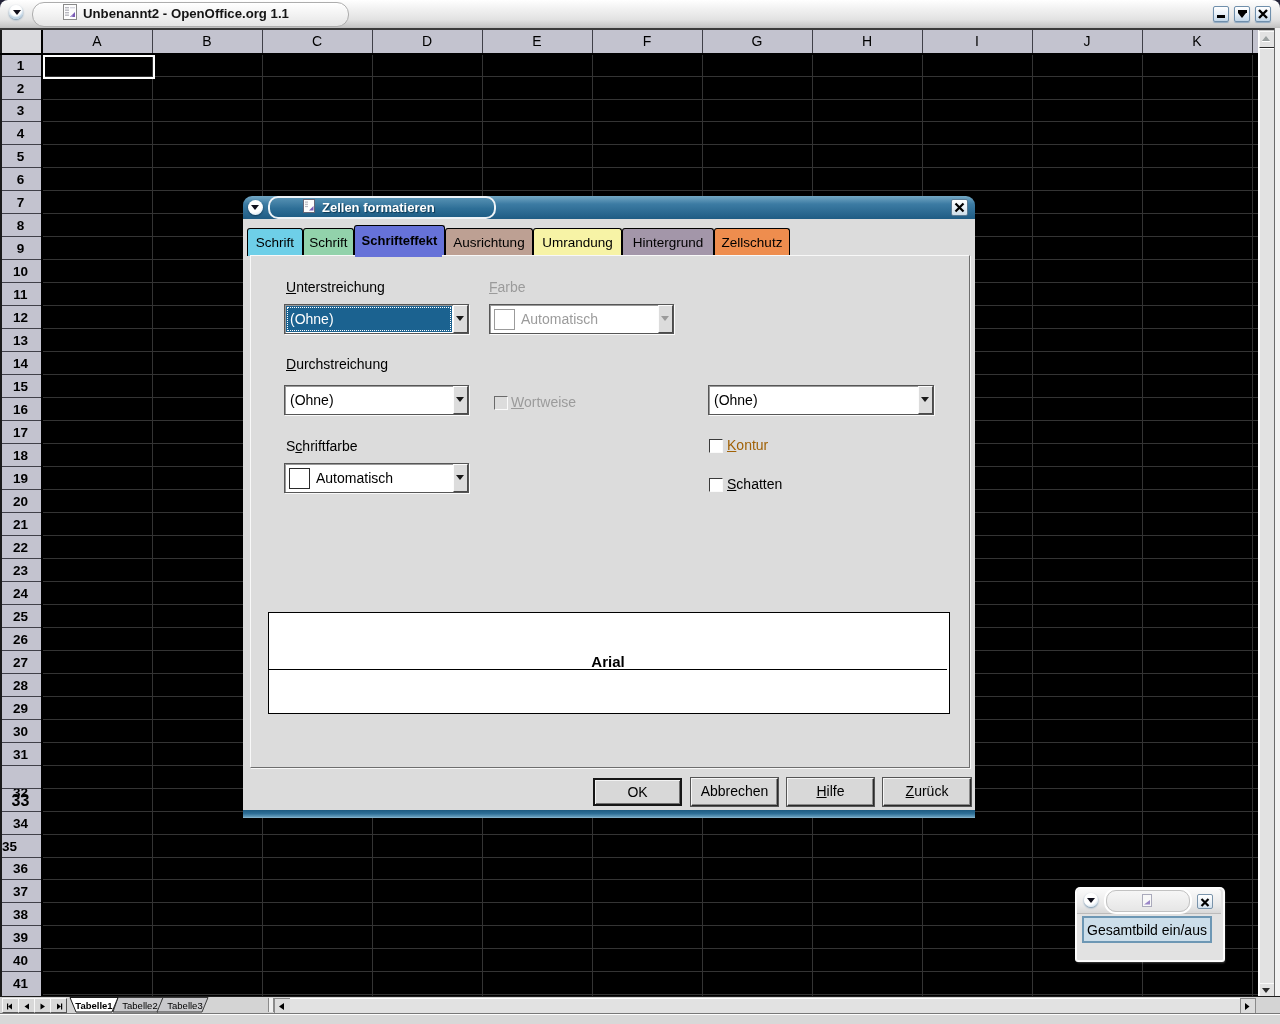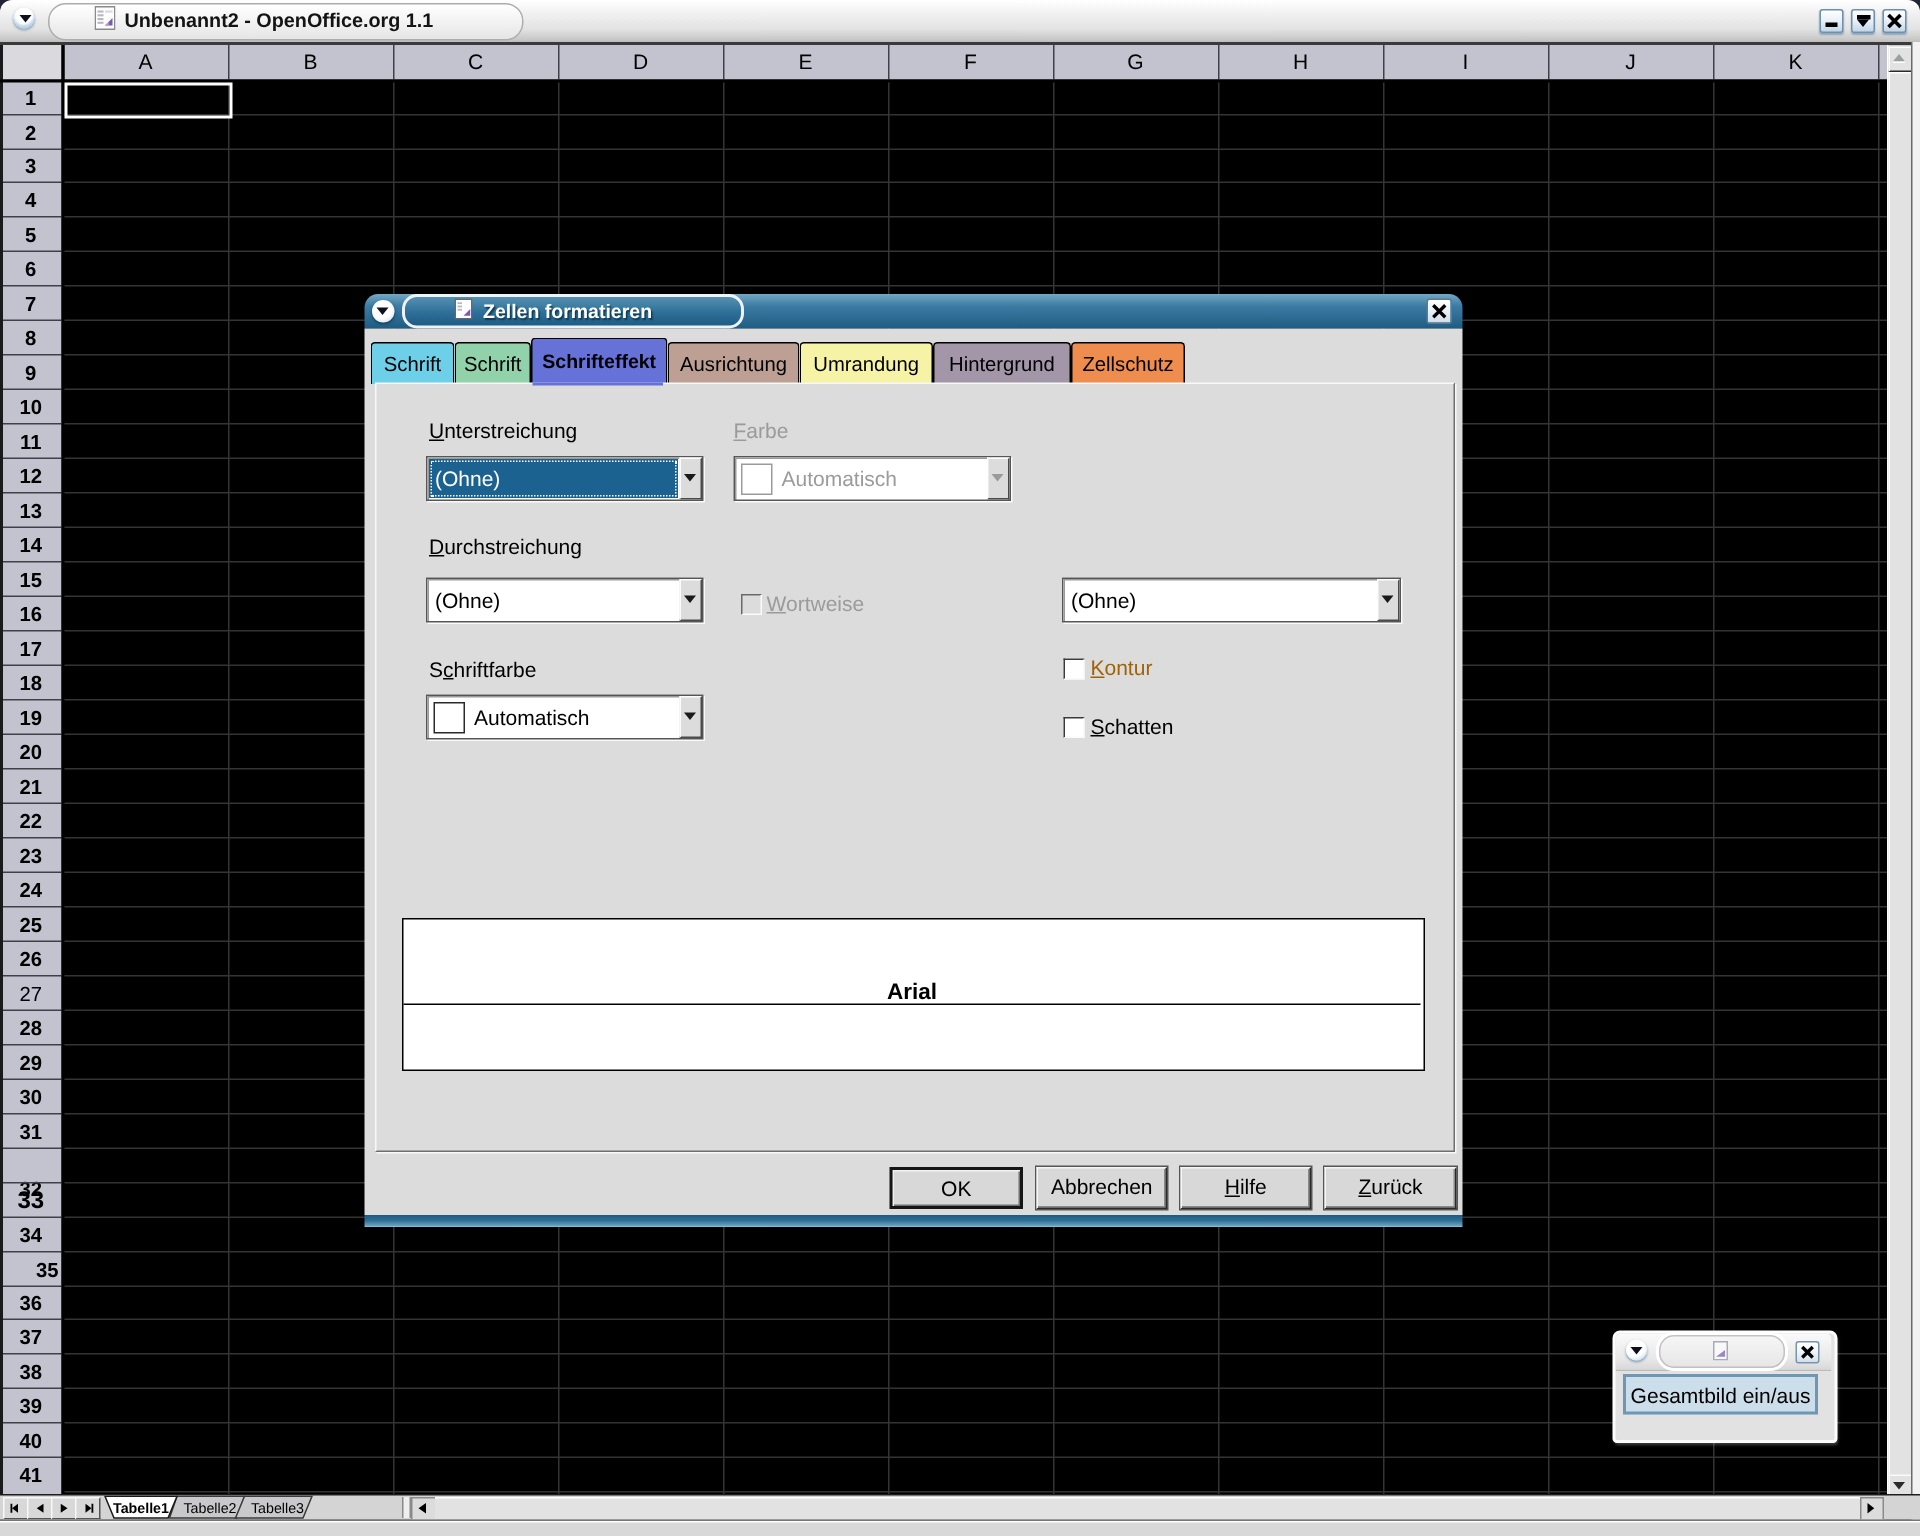--- a/index.html
+++ b/index.html
@@ -107,37 +107,37 @@
 <div class="abs" style="left:2px;top:538.9px;width:37px;height:17px;font-size:13.5px;font-weight:bold;color:#000;text-align:center;line-height:17px;">22</div>
 <div class="abs" style="left:2px;top:557.9px;width:39px;height:1px;background:#404049;"></div>
 <div class="abs" style="left:2px;top:561.8px;width:37px;height:17px;font-size:13.5px;font-weight:bold;color:#000;text-align:center;line-height:17px;">23</div>
 <div class="abs" style="left:2px;top:580.8px;width:39px;height:1px;background:#404049;"></div>
 <div class="abs" style="left:2px;top:584.8px;width:37px;height:17px;font-size:13.5px;font-weight:bold;color:#000;text-align:center;line-height:17px;">24</div>
 <div class="abs" style="left:2px;top:603.8px;width:39px;height:1px;background:#404049;"></div>
 <div class="abs" style="left:2px;top:607.8px;width:37px;height:17px;font-size:13.5px;font-weight:bold;color:#000;text-align:center;line-height:17px;">25</div>
 <div class="abs" style="left:2px;top:626.8px;width:39px;height:1px;background:#404049;"></div>
 <div class="abs" style="left:2px;top:630.8px;width:37px;height:17px;font-size:13.5px;font-weight:bold;color:#000;text-align:center;line-height:17px;">26</div>
 <div class="abs" style="left:2px;top:649.8px;width:39px;height:1px;background:#404049;"></div>
-<div class="abs" style="left:2px;top:653.7px;width:37px;height:17px;font-size:13.5px;font-weight:normal;color:#000;text-align:center;line-height:17px;">27</div>
+<div class="abs" style="left:2px;top:653.7px;width:37px;height:17px;font-size:13.5px;font-weight:bold;color:#000;text-align:center;line-height:17px;">27</div>
 <div class="abs" style="left:2px;top:672.7px;width:39px;height:1px;background:#404049;"></div>
 <div class="abs" style="left:2px;top:676.7px;width:37px;height:17px;font-size:13.5px;font-weight:bold;color:#000;text-align:center;line-height:17px;">28</div>
 <div class="abs" style="left:2px;top:695.7px;width:39px;height:1px;background:#404049;"></div>
 <div class="abs" style="left:2px;top:699.7px;width:37px;height:17px;font-size:13.5px;font-weight:bold;color:#000;text-align:center;line-height:17px;">29</div>
 <div class="abs" style="left:2px;top:718.7px;width:39px;height:1px;background:#404049;"></div>
 <div class="abs" style="left:2px;top:722.6px;width:37px;height:17px;font-size:13.5px;font-weight:bold;color:#000;text-align:center;line-height:17px;">30</div>
 <div class="abs" style="left:2px;top:741.6px;width:39px;height:1px;background:#404049;"></div>
 <div class="abs" style="left:2px;top:745.6px;width:37px;height:17px;font-size:13.5px;font-weight:bold;color:#000;text-align:center;line-height:17px;">31</div>
 <div class="abs" style="left:2px;top:764.6px;width:39px;height:1px;background:#404049;"></div>
 <div class="abs" style="left:2px;top:768.6px;width:37px;height:17px;font-size:13.5px;font-weight:bold;color:#000;text-align:center;line-height:17px;margin-top:15px;">32</div>
 <div class="abs" style="left:2px;top:787.6px;width:39px;height:1px;background:#404049;"></div>
 <div class="abs" style="left:2px;top:791.5px;width:37px;height:17px;font-size:16px;font-weight:bold;color:#000;text-align:center;line-height:17px;">33</div>
 <div class="abs" style="left:2px;top:810.5px;width:39px;height:1px;background:#404049;"></div>
 <div class="abs" style="left:2px;top:814.5px;width:37px;height:17px;font-size:13.5px;font-weight:bold;color:#000;text-align:center;line-height:17px;">34</div>
 <div class="abs" style="left:2px;top:833.5px;width:39px;height:1px;background:#404049;"></div>
-<div class="abs" style="left:2px;top:837.5px;width:37px;height:17px;font-size:13.5px;font-weight:bold;color:#000;text-align:right;line-height:17px;">35</div>
+<div class="abs" style="left:2px;top:837.5px;width:37px;height:17px;font-size:13.5px;font-weight:bold;color:#000;text-align:left;line-height:17px;">35</div>
 <div class="abs" style="left:2px;top:856.5px;width:39px;height:1px;background:#404049;"></div>
 <div class="abs" style="left:2px;top:860.4px;width:37px;height:17px;font-size:13.5px;font-weight:bold;color:#000;text-align:center;line-height:17px;">36</div>
 <div class="abs" style="left:2px;top:879.4px;width:39px;height:1px;background:#404049;"></div>
 <div class="abs" style="left:2px;top:883.4px;width:37px;height:17px;font-size:13.5px;font-weight:bold;color:#000;text-align:center;line-height:17px;">37</div>
 <div class="abs" style="left:2px;top:902.4px;width:39px;height:1px;background:#404049;"></div>
 <div class="abs" style="left:2px;top:906.4px;width:37px;height:17px;font-size:13.5px;font-weight:bold;color:#000;text-align:center;line-height:17px;">38</div>
 <div class="abs" style="left:2px;top:925.4px;width:39px;height:1px;background:#404049;"></div>
 <div class="abs" style="left:2px;top:929.4px;width:37px;height:17px;font-size:13.5px;font-weight:bold;color:#000;text-align:center;line-height:17px;">39</div>
 <div class="abs" style="left:2px;top:948.4px;width:39px;height:1px;background:#404049;"></div>
 <div class="abs" style="left:2px;top:952.3px;width:37px;height:17px;font-size:13.5px;font-weight:bold;color:#000;text-align:center;line-height:17px;">40</div>

